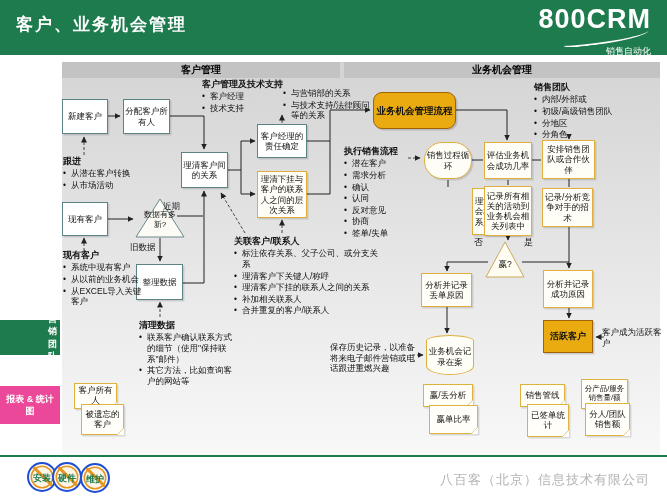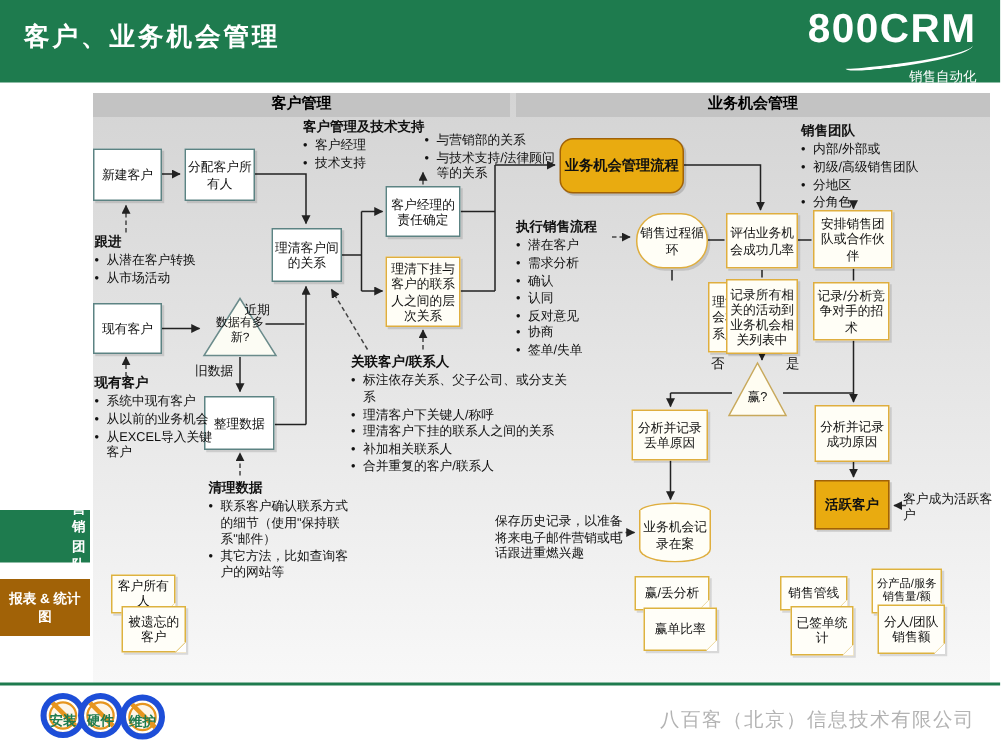--- a/index.html
+++ b/index.html
@@ -17,21 +17,21 @@
   
   .secbar{height:16px;background:#c3c3c3;text-align:center;font-size:10px;font-weight:bold;
           line-height:16px;color:#000;z-index:2;}
   
   #canvas{left:62px;top:62px;width:598px;height:393px;
           background:linear-gradient(#d4d4d4,#f8f8f8);z-index:0;}
   
   .side{left:0;width:60px;color:#fff;font-weight:bold;font-size:8.5px;line-height:1.35;
         padding:4px 3px;z-index:3;}
   .side.green{background:#1e7b4e;}
-  .side.yellow{background:#a16207;}
+  .side.yellow{background:#ec4899;}
   .side.center{display:flex;align-items:center;justify-content:center;text-align:center;}
   
   .box{background:#fff;border:1px solid #5c8383;display:flex;align-items:center;justify-content:center;
        text-align:center;font-size:8.5px;line-height:1.2;padding:1px;z-index:3;
        box-shadow:1.5px 1.5px 0 rgba(0,0,0,.12);}
   .ybox{border-color:#dfae3e;background:#fffef6;}
   .goldbox{background:#e9ab10;border:1px solid #a16207;font-weight:bold;box-shadow:1.5px 1.5px 0 rgba(0,0,0,.15);}
   .round{border-radius:9px;font-size:9.5px;}
   
   .nb{z-index:3;font-size:8.5px;line-height:1.25;}
@@ -49,21 +49,21 @@
   .cyl .lab{position:absolute;left:0;right:0;top:11px;text-align:center;font-size:8.5px;line-height:1.25;}
   
   .sticky{background:#fffef8;border:1px solid #ddb23f;display:flex;align-items:center;justify-content:center;
           text-align:center;font-size:8.5px;line-height:1.15;padding:2px;z-index:4;
           box-shadow:1.5px 1.5px 0 rgba(0,0,0,.12);}
   .sticky:after{content:"";position:absolute;right:-1px;bottom:-1px;width:7px;height:7px;
           background:linear-gradient(315deg,#fff 48%,#e8cf8a 50%,#fffef8 58%);}
   
   #footline{left:0;top:455px;width:667px;height:2px;background:#1e7b4e;z-index:5;}
   #company{left:440px;top:471px;font-size:13px;color:#b3b3b3;letter-spacing:1px;z-index:5;}
-  .badge{width:30px;height:30px;border-radius:50%;background:#fdf5e8;border:4px solid #1d4ed8;
+  .badge{width:30px;height:30px;border-radius:50%;background:#fdf5e8;border:2px solid #1d4ed8;
          box-shadow:inset 0 0 0 1.5px #fff,inset 0 0 0 3px #e6951e;z-index:5;overflow:hidden;}
   .badge .txt{position:absolute;left:0;top:8px;width:100%;text-align:center;
          color:#1e7b4e;font-weight:bold;font-size:9px;z-index:2;}
   .badge .slash{position:absolute;left:-4px;top:12px;width:38px;height:3px;background:#e6951e;
          transform:rotate(45deg);z-index:1;}
   #wires{position:absolute;left:0;top:0;z-index:2;pointer-events:none;}
 </style>
 </head>
 <body>
 
@@ -128,21 +128,21 @@
       <path d="M245,233 L221,193" marker-end="url(#ar)"></path>
       <path d="M282,233 V220" marker-end="url(#ar)"></path>
       <path d="M408,158 H420" marker-end="url(#ar)"></path>
       <path d="M412,355 H423" marker-end="url(#ar)"></path>
       <path d="M604,337 H596" marker-end="url(#ar)"></path>
     </g>
     <polygon points="160,199 136,237 184,237" fill="#fcfcf4" stroke="#6a8b8b"></polygon>
     <polygon points="505,242 486,277 524,277" fill="#fffdf2" stroke="#c8a95c"></polygon>
   </svg>
 
-  <div class="abs side green center" style="top:340px;height:35px;font-size:9px;padding-left:48px;">营销团队</div>
+  <div class="abs side green center" style="top:320px;height:35px;font-size:9px;padding-left:48px;">营销团队</div>
   <div class="abs side yellow center" style="top:386px;height:38px;font-size:9px;">报表 &amp; 统计图</div>
 
   <div class="abs box" style="left:62px;top:99px;width:46px;height:35px;">新建客户</div>
   <div class="abs box" style="left:123px;top:99px;width:47px;height:35px;">分配客户所有人</div>
   <div class="abs box" style="left:181px;top:152px;width:47px;height:36px;">理清客户间的关系</div>
   <div class="abs box" style="left:62px;top:202px;width:46px;height:34px;">现有客户</div>
   <div class="abs lbl" style="left:138px;top:210px;width:44px;text-align:center;font-size:8px;line-height:1.2;">数据有多新?</div>
   <div class="abs box" style="left:136px;top:264px;width:47px;height:36px;">整理数据</div>
   <div class="abs box" style="left:257px;top:124px;width:50px;height:34px;">客户经理的责任确定</div>
   <div class="abs box ybox" style="left:257px;top:171px;width:50px;height:47px;">理清下挂与客户的联系人之间的层次关系</div>

